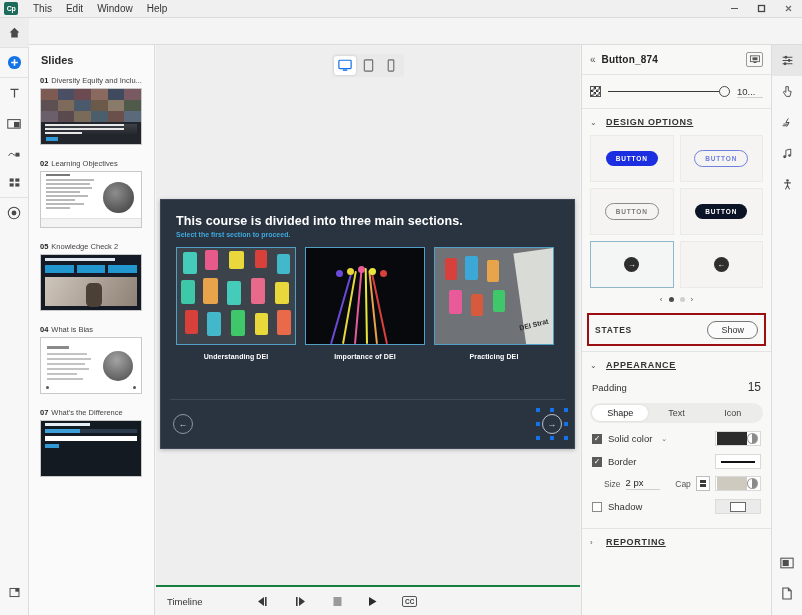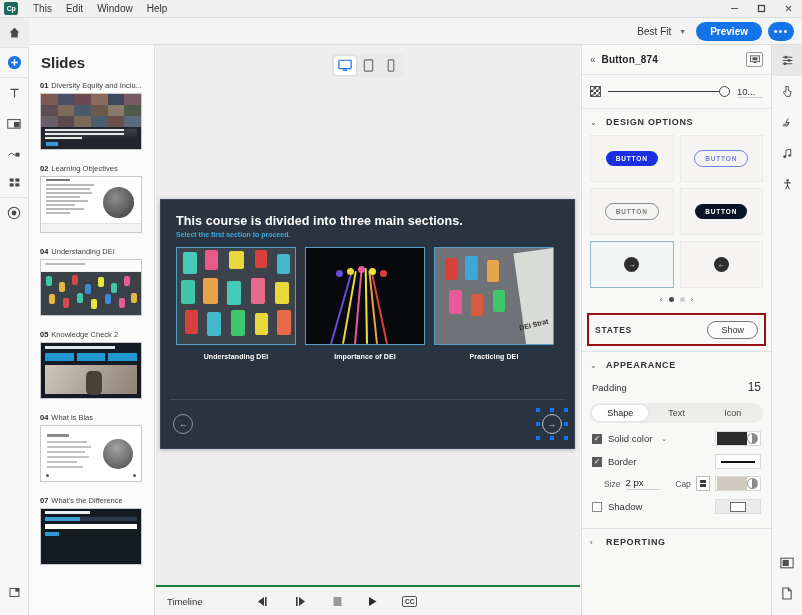--- a/index.html
+++ b/index.html
@@ -70,21 +70,21 @@
     background:#1473e6; color:#fff; border-radius:11px; width:26px; height:19px;
     display:flex; align-items:center; justify-content:center; font-size:11px;
     letter-spacing:1px; cursor:pointer;
   }
 
   
   .slides-panel {
     position:absolute; top:45px; left:29px; width:126px; height:570px;
     background:#fafafa; border-right:1px solid #dcdcdc; overflow:hidden;
   }
-  .slides-head { font-size:15px; color:#2b2b2b; padding:9px 0 6px 12px; font-weight:600;}
+  .slides-head { font-size:11px; color:#2b2b2b; padding:9px 0 6px 12px; font-weight:600;}
   .slide-item { padding:4px 10px 10px 11px; cursor:pointer; }
   .slide-label { font-size:7.5px; color:#444; margin-bottom:3px; white-space:nowrap; overflow:hidden; }
   .slide-label b { color:#222; font-weight:bold; margin-right:3px; }
   .slide-thumb {
     width:102px; height:57px; border:1px solid #c9c9c9; background:#fff;
     position:relative; overflow:hidden;
   }
   .slide-thumb.sel { border:2px solid #2f6fbb; }
   .tn1 { background:#22252c; }
   .tn1 .faces { position:absolute; top:0; left:0; right:0; height:33px;
@@ -231,21 +231,21 @@
   .slider .track { height:1.5px; background:#3a3a3a; width:100%; }
   .slider .knob { position:absolute; right:0; width:11px; height:11px; border-radius:50%;
      border:1.5px solid #4a4a4a; background:#f8f8f7; cursor:pointer; }
   .opacity-val { width:26px; font-size:9.5px; color:#333; border-bottom:1px solid #cfcfcf;
      text-align:left; overflow:hidden; white-space:nowrap; }
 
   .section-head {
     height:26px; display:flex; align-items:center; padding:0 8px; gap:8px; cursor:pointer;
   }
   .section-head .arrow { font-size:8px; color:#555; width:8px; }
-  .section-head .t { font-size:9px; color:#333; font-weight:bold; letter-spacing:.7px; }
+  .section-head .t { font-size:9px; color:#333; font-weight:bold; letter-spacing:.7px;text-decoration:underline; }
 
   .design-grid {
     display:grid; grid-template-columns:1fr 1fr; gap:6px; padding:0 8px;
   }
   .design-cell {
     height:47px; background:#f5f4f2; border:1px solid #eceae7;
     display:flex; align-items:center; justify-content:center;
   }
   .design-cell.sel { border:1px solid #8fb6c9; background:#f4f6f6; }
   .pill {
@@ -411,28 +411,20 @@
     <div class="rail-spacer"></div>
     <div class="rail-icon" style="margin-bottom:8px;">
       <svg width="13" height="13" viewBox="0 0 16 16">
           <rect x="2.5" y="3" width="11" height="10" fill="none" stroke="#4a4a4a" stroke-width="1.2"></rect>
           <rect x="9" y="3" width="4.5" height="4" fill="#4a4a4a"></rect>
         </svg>
     </div>
   </div>
 
   <div class="topbar">
-    <div class="topbar-right">
-      <div class="zoom-select">
-        <span>Best Fit</span>
-        <span class="caret">▼</span>
-      </div>
-      <div class="preview-btn">Preview</div>
-      <div class="more-btn">•••</div>
-    </div>
   </div>
 
   <div class="slides-panel">
     <div class="slides-head">Slides</div>
 
     <div class="slide-item">
       <div class="slide-label">
         <b>01</b><span>Diversity Equity and Inclu...</span>
       </div>
       <div class="slide-thumb">
@@ -484,48 +476,20 @@
               <s style="width:80%"></s>
               <s style="width:50%"></s>
             </div>
           <div class="circ"></div>
           <div class="bar"></div>
         </div>
       </div>
     </div>
 
 
-    <div class="slide-item">
-      <div class="slide-label">
-        <b>04</b><span>Understanding DEI</span>
-      </div>
-      <div class="slide-thumb">
-        <div class="tn4" style="position:absolute;inset:0;">
-          <div class="top">
-              <s></s>
-            </div>
-          <div class="img">
-            <i style="left:5px;top:4px;background:#3ec8a8"></i>
-              <i style="left:18px;top:10px;background:#e8b83c"></i>
-            <i style="left:31px;top:3px;background:#d84a4a"></i>
-              <i style="left:44px;top:12px;background:#3c8ad8"></i>
-            <i style="left:57px;top:5px;background:#e8e83c"></i>
-              <i style="left:70px;top:11px;background:#3ec8a8"></i>
-            <i style="left:83px;top:4px;background:#e85a9a"></i>
-            <i style="left:8px;top:22px;background:#e8b83c"></i>
-              <i style="left:22px;top:26px;background:#d84a4a"></i>
-            <i style="left:36px;top:21px;background:#3ec8a8"></i>
-              <i style="left:50px;top:27px;background:#e8e83c"></i>
-            <i style="left:64px;top:22px;background:#3c8ad8"></i>
-              <i style="left:78px;top:26px;background:#e85a9a"></i>
-            <i style="left:90px;top:21px;background:#e8b83c"></i>
-          </div>
-        </div>
-      </div>
-    </div>
 
     <div class="slide-item">
       <div class="slide-label">
         <b>05</b><span>Knowledge Check 2</span>
       </div>
       <div class="slide-thumb">
         <div class="tn5" style="position:absolute;inset:0;">
           <div class="q"></div>
           <div class="opts">
               <i></i>

